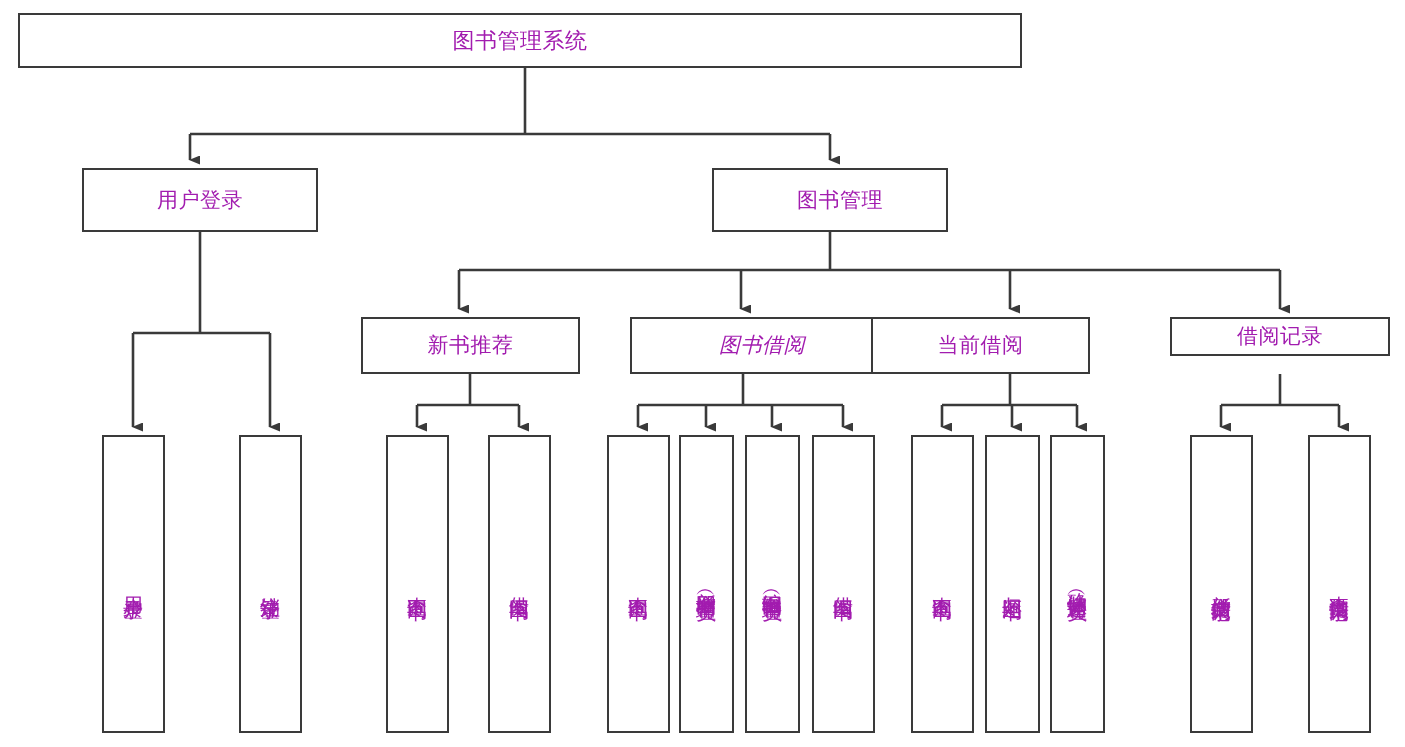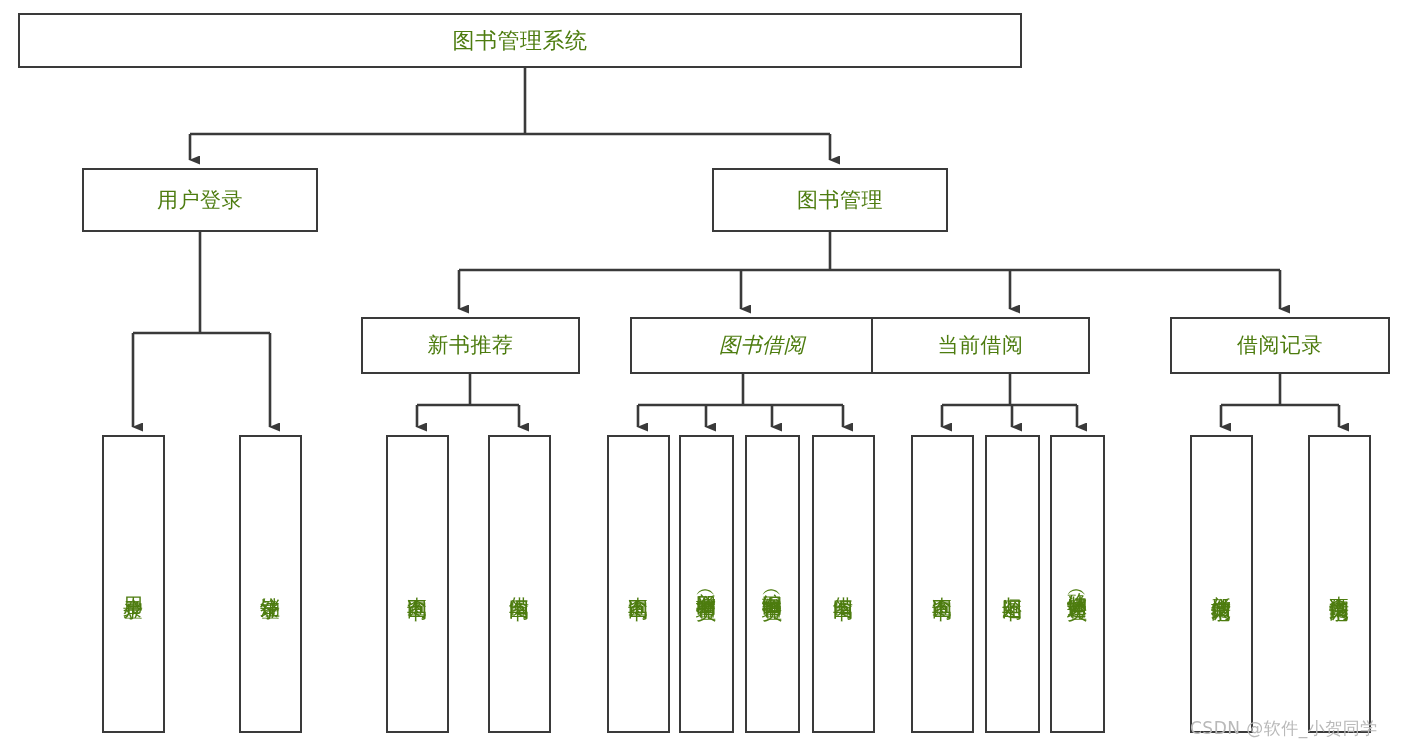--- a/index.html
+++ b/index.html
@@ -29,21 +29,21 @@
     position: absolute;
     box-sizing: border-box;
     background: #ffffff;
     border: 2px solid #3a3a3a;
     display: flex;
     align-items: center;
     justify-content: center;
     z-index: 2;
   }
   .node-label {
-    color: #4d7c0f;
+    color: #a21caf;
     font-size: 21px;
     line-height: 1.18;
     letter-spacing: 0.5px;
     white-space: nowrap;
     text-align: left;
   }
   .node.vertical .node-label {
     writing-mode: vertical-rl;
     text-orientation: upright;
     font-size: 20px;
@@ -131,21 +131,21 @@
 
   <div class="node" style="left:361px; top:317px; width:219px; height:57px;">
     <span class="node-label">新书推荐</span>
   </div>
   <div class="node" style="left:630px; top:317px; width:264px; height:57px;font-style:italic;">
     <span class="node-label">图书借阅</span>
   </div>
   <div class="node" style="left:871px; top:317px; width:219px; height:57px;">
     <span class="node-label">当前借阅</span>
   </div>
-  <div class="node" style="left:1170px; top:317px; width:220px; height:57px;">
+  <div class="node" style="left:1170px; top:317px; width:220px; height:39px;">
     <span class="node-label">借阅记录</span>
   </div>
 
   <div class="node vertical" style="left:102px; top:435px; width:63px; height:298px;">
     <span class="node-label">用户登录</span>
   </div>
   <div class="node vertical" style="left:239px; top:435px; width:63px; height:298px;">
     <span class="node-label">注销登录</span>
   </div>
   <div class="node vertical" style="left:386px; top:435px; width:63px; height:298px;">
@@ -175,15 +175,14 @@
   <div class="node vertical" style="left:1050px; top:435px; width:55px; height:298px;">
     <span class="node-label">确认归还（管理员）</span>
   </div>
   <div class="node vertical" style="left:1190px; top:435px; width:63px; height:298px;">
     <span class="node-label">新增借阅记录</span>
   </div>
   <div class="node vertical" style="left:1308px; top:435px; width:63px; height:298px;">
     <span class="node-label">查询借阅记录</span>
   </div>
 
-  <div class="watermark" style="left:1190px; top:717px;">CSDN @软件_小贺同学</div>
 
 </div>
 
 </body></html>

